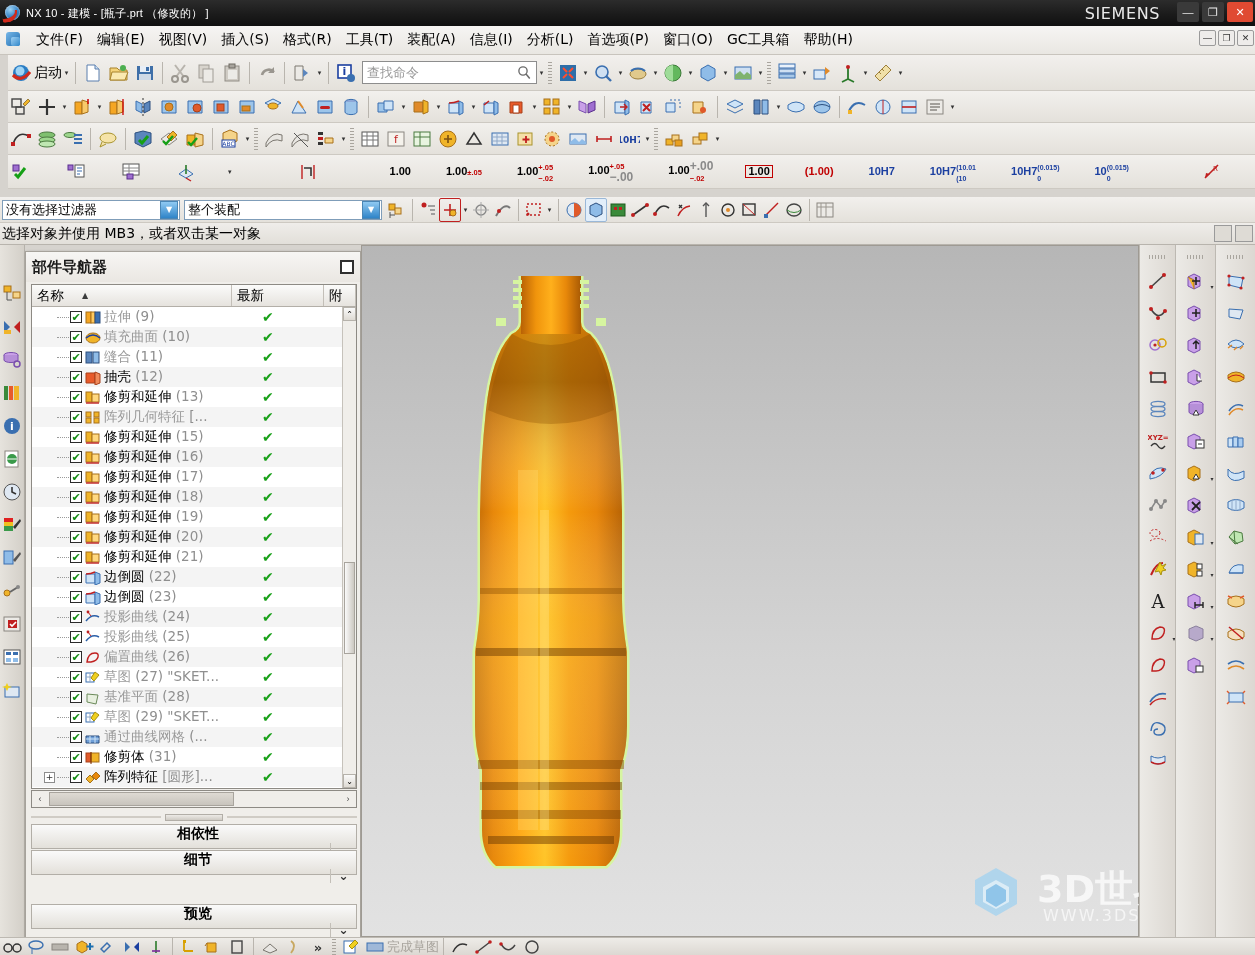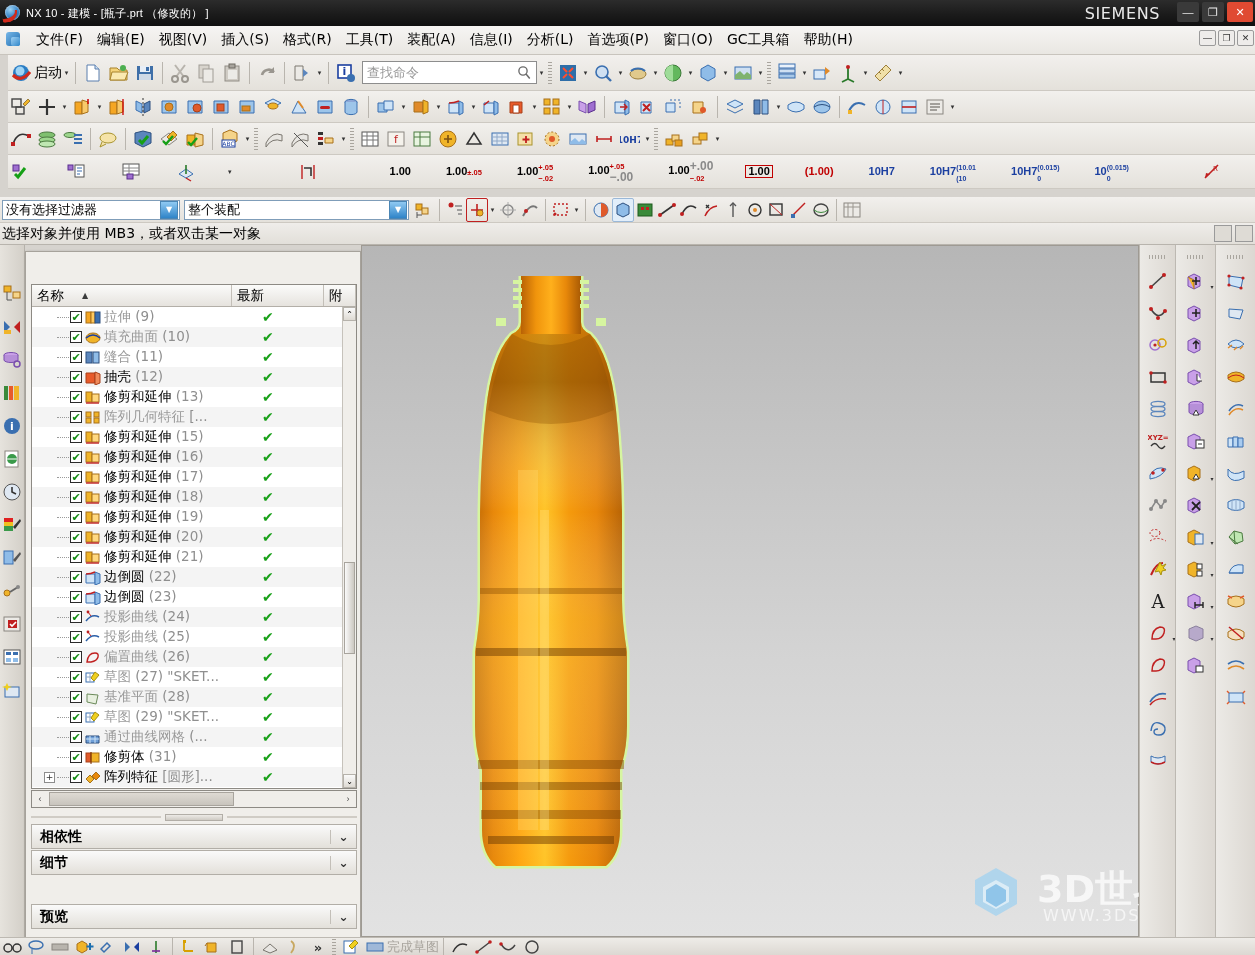--- a/index.html
+++ b/index.html
@@ -118,21 +118,21 @@
     font-family:"DejaVu Sans","Liberation Sans",sans-serif;
   }
   .combo .txt{ flex:1; white-space:nowrap; overflow:hidden; }
   .combo .arrow{
     width:18px;height:18px;margin:0 1px; flex:none;
     background:linear-gradient(to bottom,#8fc9f2,#2f84c8);
     border:1px solid #4a86b5; display:flex;align-items:center;justify-content:center;
     color:#fff;font-size:8px;
   }
   .combo.c1{ width:178px; }
-  .combo.c2{ width:225px; }
+  .combo.c2{ width:198px; }
 
   
   .cueline{
     position:absolute; left:0; top:223px; width:1255px; height:22px;
     background:linear-gradient(to bottom,#efedea,#e2dfd9); border-bottom:1px solid #b8b4ad;
     display:flex; align-items:center; padding-left:2px;
     font-size:14px; font-family:"DejaVu Sans","Liberation Sans",sans-serif;
   }
   .cue-right{ position:absolute; right:2px; top:2px; display:flex; gap:3px; }
   .cue-right .b{ width:18px;height:17px;border:1px solid #9a9a9a;background:#dedbd5; }
@@ -216,20 +216,21 @@
   }
   .splitter .bar{ height:2px; background:#d0ccc5; flex:1; }
   .splitter .knob{ width:58px; height:7px; background:linear-gradient(to bottom,#eceae6,#cfcbc4);
     border:1px solid #b2aea7; margin:0 4px; }
   .sec{
     position:absolute; left:5px; width:326px; height:25px;
     background:linear-gradient(to bottom,#fafafa,#e3e0da);
     border:1px solid #b2aea7; display:flex; align-items:center; padding-left:8px;
     font-size:14px; font-weight:bold;
     font-family:"DejaVu Sans","Liberation Sans",sans-serif;
+    flex-direction:column;
   }
   .sec .chev{ margin-left:auto; width:26px; text-align:center; font-size:12px;
     border-left:1px solid #c3bfb8; color:#333; }
   .sec.s1{ top:572px; } .sec.s2{ top:598px; } .sec.s3{ top:652px; }
 
   
   .gfx{
     position:absolute; left:361px; top:245px; width:778px; height:692px;
     background:linear-gradient(to bottom,#b6b6b6 0%,#c4c4c4 28%,#d4d4d4 60%,#e2e2e2 100%);
     overflow:hidden;
@@ -1178,20 +1179,24 @@
     </span>
     <span class="resico">
       <svg class="icon" viewBox="0 0 20 20">
           <rect x="3" y="7" width="14" height="10" fill="#dfe8f2" stroke="#3a6fb0"></rect>
           <path d="M5 3l1.5 3L10 7 6.5 8 5 11 3.5 8 0 7l3.5-1z" fill="#f0d020"></path>
         </svg>
     </span>
   </div>
 
   <div class="pn">
+    <div class="pn-title">
+      <span>部件导航器</span>
+      <span class="pn-pin"></span>
+    </div>
 
     <div class="tree-wrap">
       <div class="tree-head">
         <div class="th c-name">
           <span>名称</span>
           <span class="sortarrow">▲</span>
         </div>
         <div class="th c-new">最新</div>
         <div class="th c-att">附</div>
       </div>

